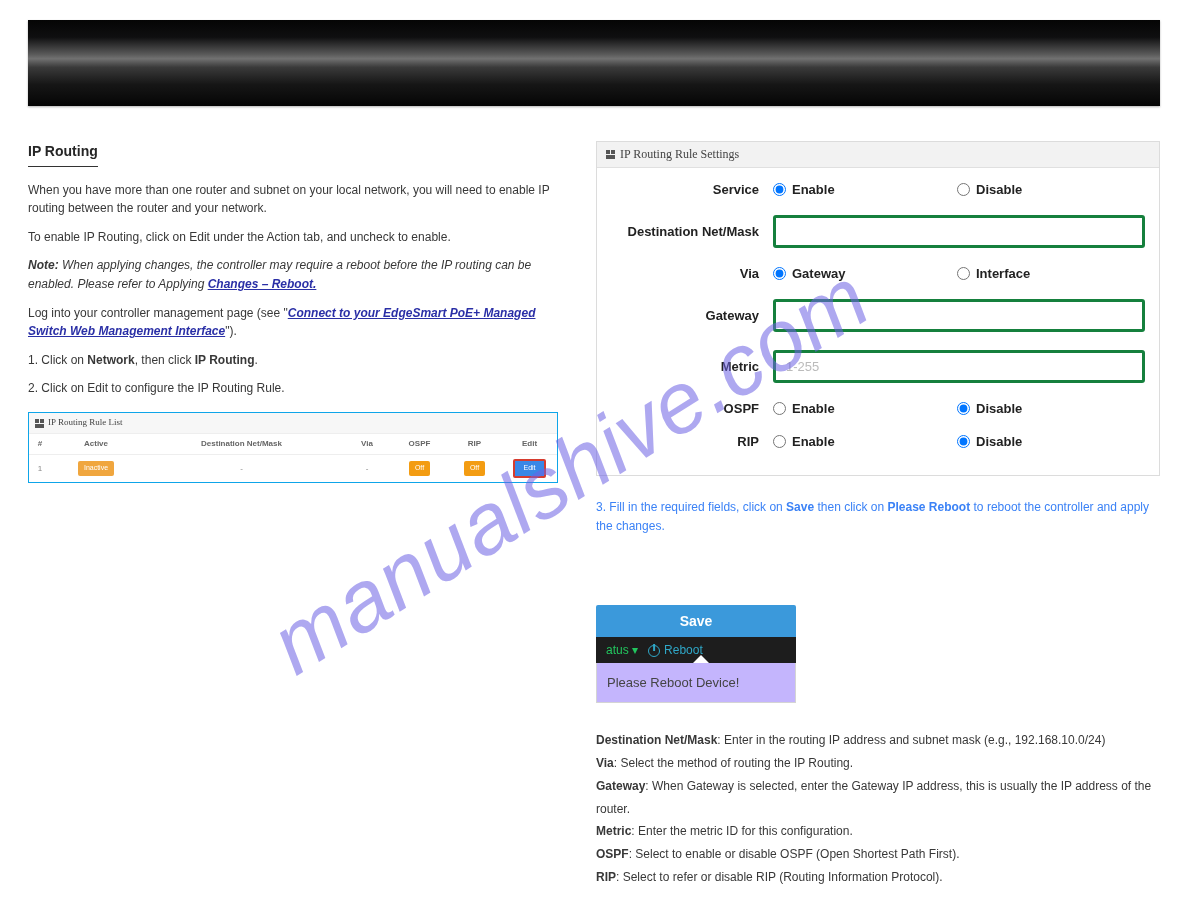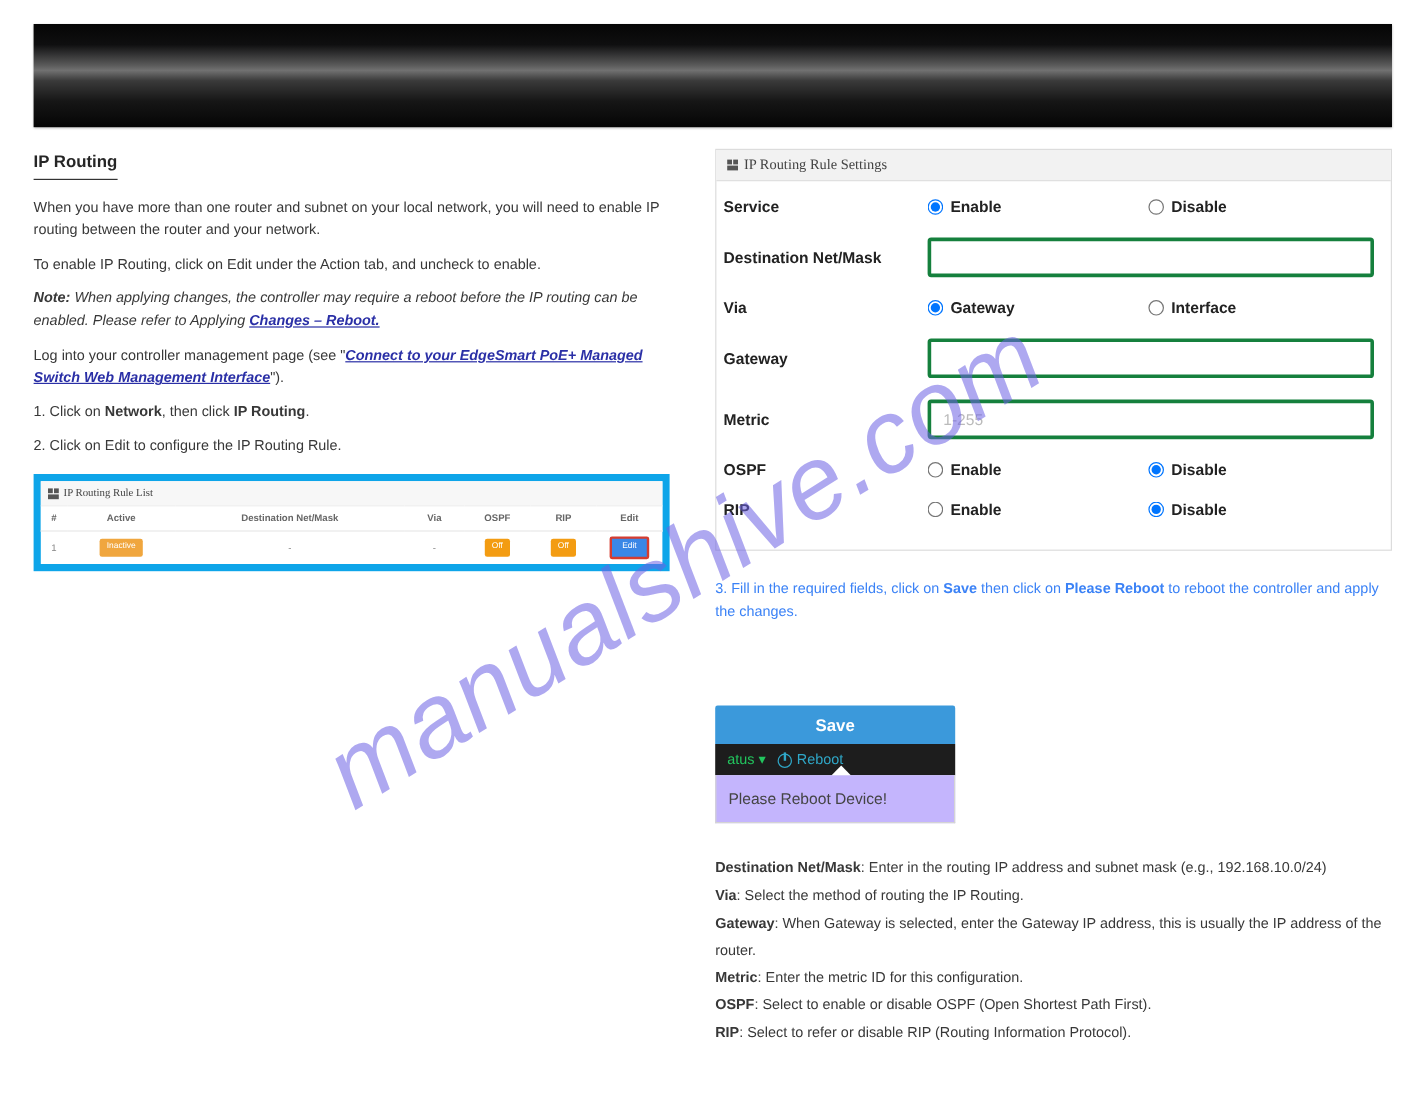--- a/index.html
+++ b/index.html
@@ -1,54 +1,54 @@
 <!DOCTYPE html>
 <html><head>
 <meta charset="utf-8">
 <style>
   * { box-sizing: border-box; margin: 0; padding: 0; }
   body { font-family: Arial, Helvetica, sans-serif; background: #fff; color: #000; width: 1188px; }
   .page { width: 1188px; position: relative; }
 
   .banner { height: 86px; margin: 20px 28px 0 28px; background: linear-gradient(180deg,#050505 0%, #0f0f10 20%, #5a5a5a 40%, #717171 45%, #3a3a3a 55%, #161616 75%, #050505 100%); box-shadow: 0 1px 2px rgba(0,0,0,0.3); }
 
-  .cols { display: flex; padding: 18px 28px 0 28px; gap: 38px; }
+  .cols { display: flex; padding: 35px 28px 0 28px; gap: 38px; }
   .left { width: 530px; flex: 0 0 530px; color: #383838; font-size: 12px; line-height: 1.55; }
   .right { flex: 1; }
 
   .section-title { font-size: 14px; font-weight: 700; border-bottom: 1.5px solid #333; display: inline-block; padding-bottom: 3px; margin-bottom: 14px; color: #262626; }
   .left p { margin-bottom: 10px; }
   .note-label { font-style: italic; font-weight: 700; }
   .note-body { font-style: italic; }
   .link { color: #2a2fa6; text-decoration: underline; font-style: italic; font-weight: bold; }
   .step-path { font-weight: 700; }
 
   
-  .rule-list { border: 6px solid #0ea5e9; margin-top: 14px; font-size: 8px; }
+  .rule-list { border: 1px solid #0ea5e9; margin-top: 14px; font-size: 8px; }
   .rule-list-head { background: #f7f7f7; padding: 3px 6px; font-family: Georgia, 'Times New Roman', serif; color: #444; font-size: 9px; display:flex; align-items:center; gap:4px;}
   .rule-list-head .micon { font-size: 8px; }
   .rl-table { width: 100%; border-collapse: collapse; font-size: 8px; }
   .rl-table th { background: #fff; border-top:1px solid #eee; border-bottom:1px solid #eee; font-weight:700; color:#666; padding:4px 2px; text-align:center; }
   .rl-table td { padding:4px 2px; text-align:center; color:#888;}
   .col-num { width: 22px; }
   .col-active { width: 90px; }
   .col-via { width: 50px; }
   .col-ospf, .col-rip, .col-edit { width: 55px; }
   .badge { display:inline-block; border-radius:2px; font-size:7px; padding:2px 6px; color:#fff; }
   .badge.inactive { background:#f0a63e; }
   .badge.off { background:#f39c12; }
   .btn-edit { display:inline-block; background:#3a87e6; color:#fff; font-size:7px; padding:2px 8px; border-radius:2px; border:2px solid #d63c2f; }
 
   
   .settings-panel { border:1px solid #dcdcdc; background:#fff; font-size:13px; }
   .panel-head { background:#f2f2f2; font-family: Georgia,'Times New Roman',serif; color:#444; font-size:12px; padding:5px 9px; display:flex; align-items:center; gap:5px; border-bottom:1px solid #e0e0e0;}
   .panel-head .micon { font-size:10px; }
   .form { padding: 14px 14px 8px 6px; }
   .frow { display:flex; align-items:center; margin-bottom:18px; }
-  .flabel { width: 170px; padding-right:14px; font-weight:700; color:#222; font-size:13px; }
+  .flabel { width: 170px; text-align:right; padding-right:14px; font-weight:700; color:#222; font-size:13px; }
   .fcontrol { flex:1; display:flex; align-items:center; gap:4px; position:relative;}
   .radio-group { display:flex; width:100%; }
   .radio-opt { display:flex; align-items:center; gap:6px; font-weight:700; color:#222; font-size:13px; }
   .radio-opt input { width:13px; height:13px; }
   .radio-opt.first { width: 180px; }
   .txt { width: 100%; border:3px solid #15803d; border-radius:3px; padding:6px 10px; font-size:13px; color:#15803d;}
   .txt::placeholder{ color:#bbb; }
 
   
   .watermark { position:absolute; left:170px; top:190px; width:800px; height:520px; pointer-events:none; display:flex; align-items:center; justify-content:center; z-index:5;}

